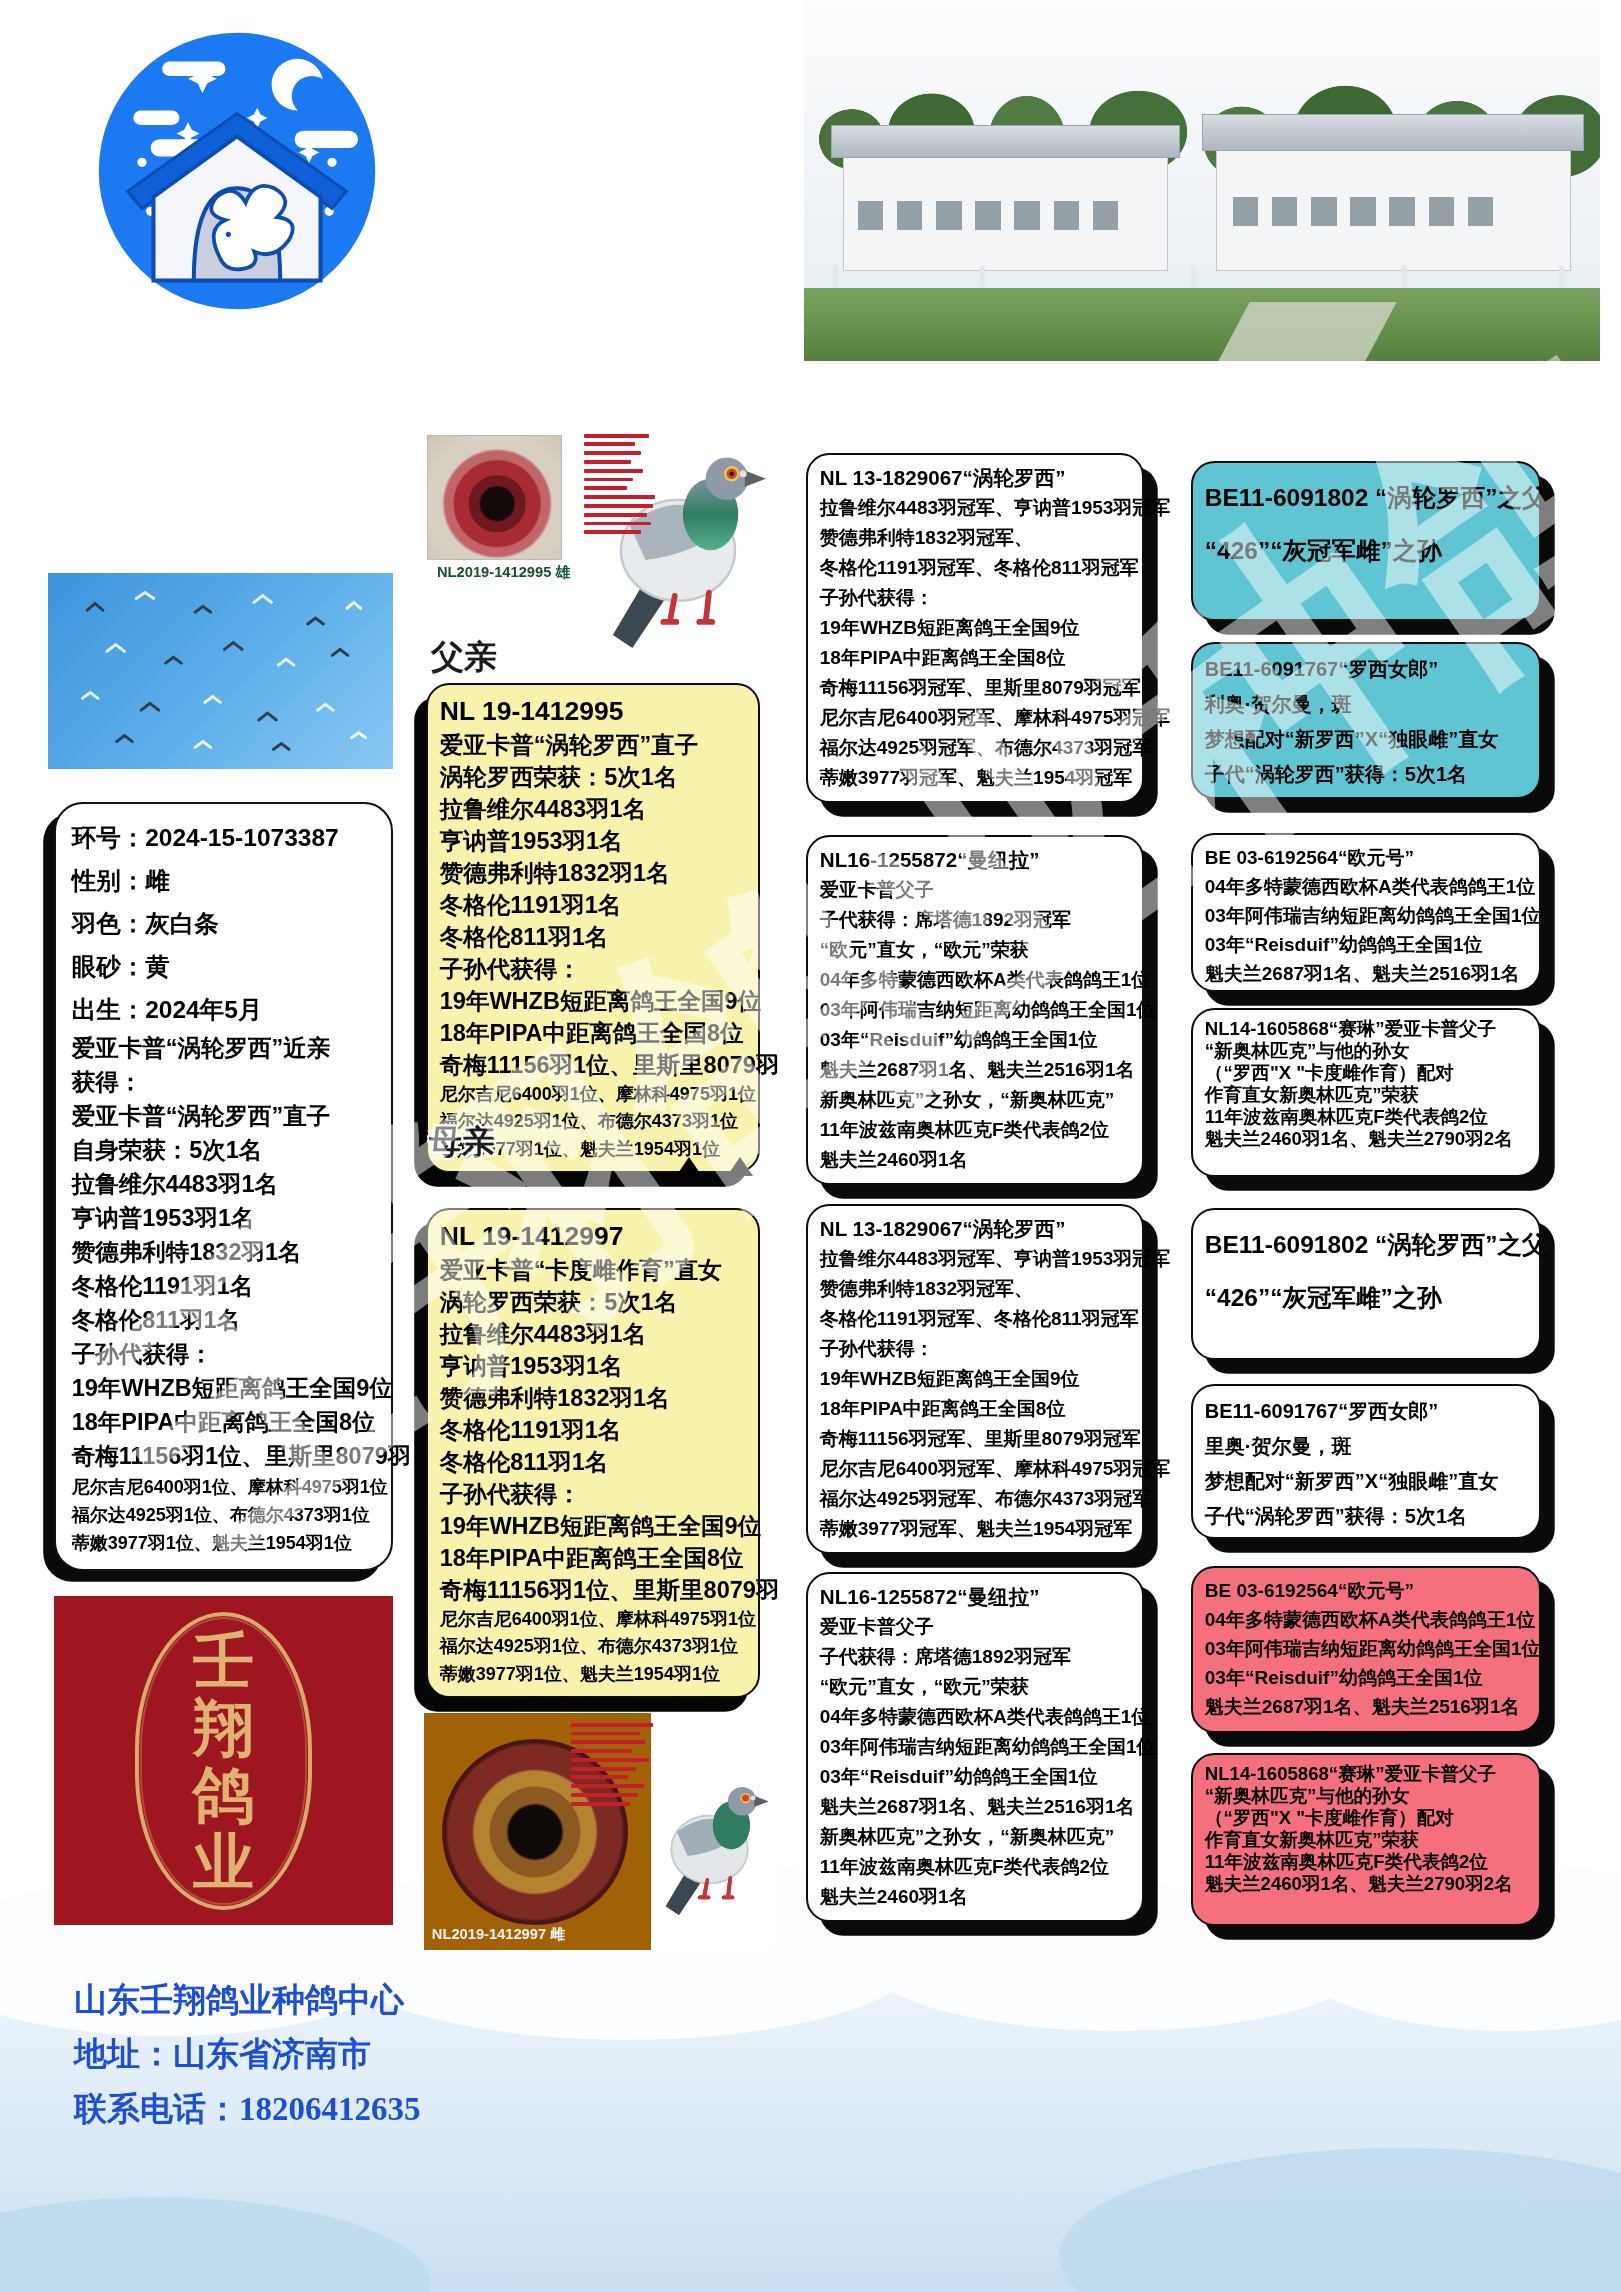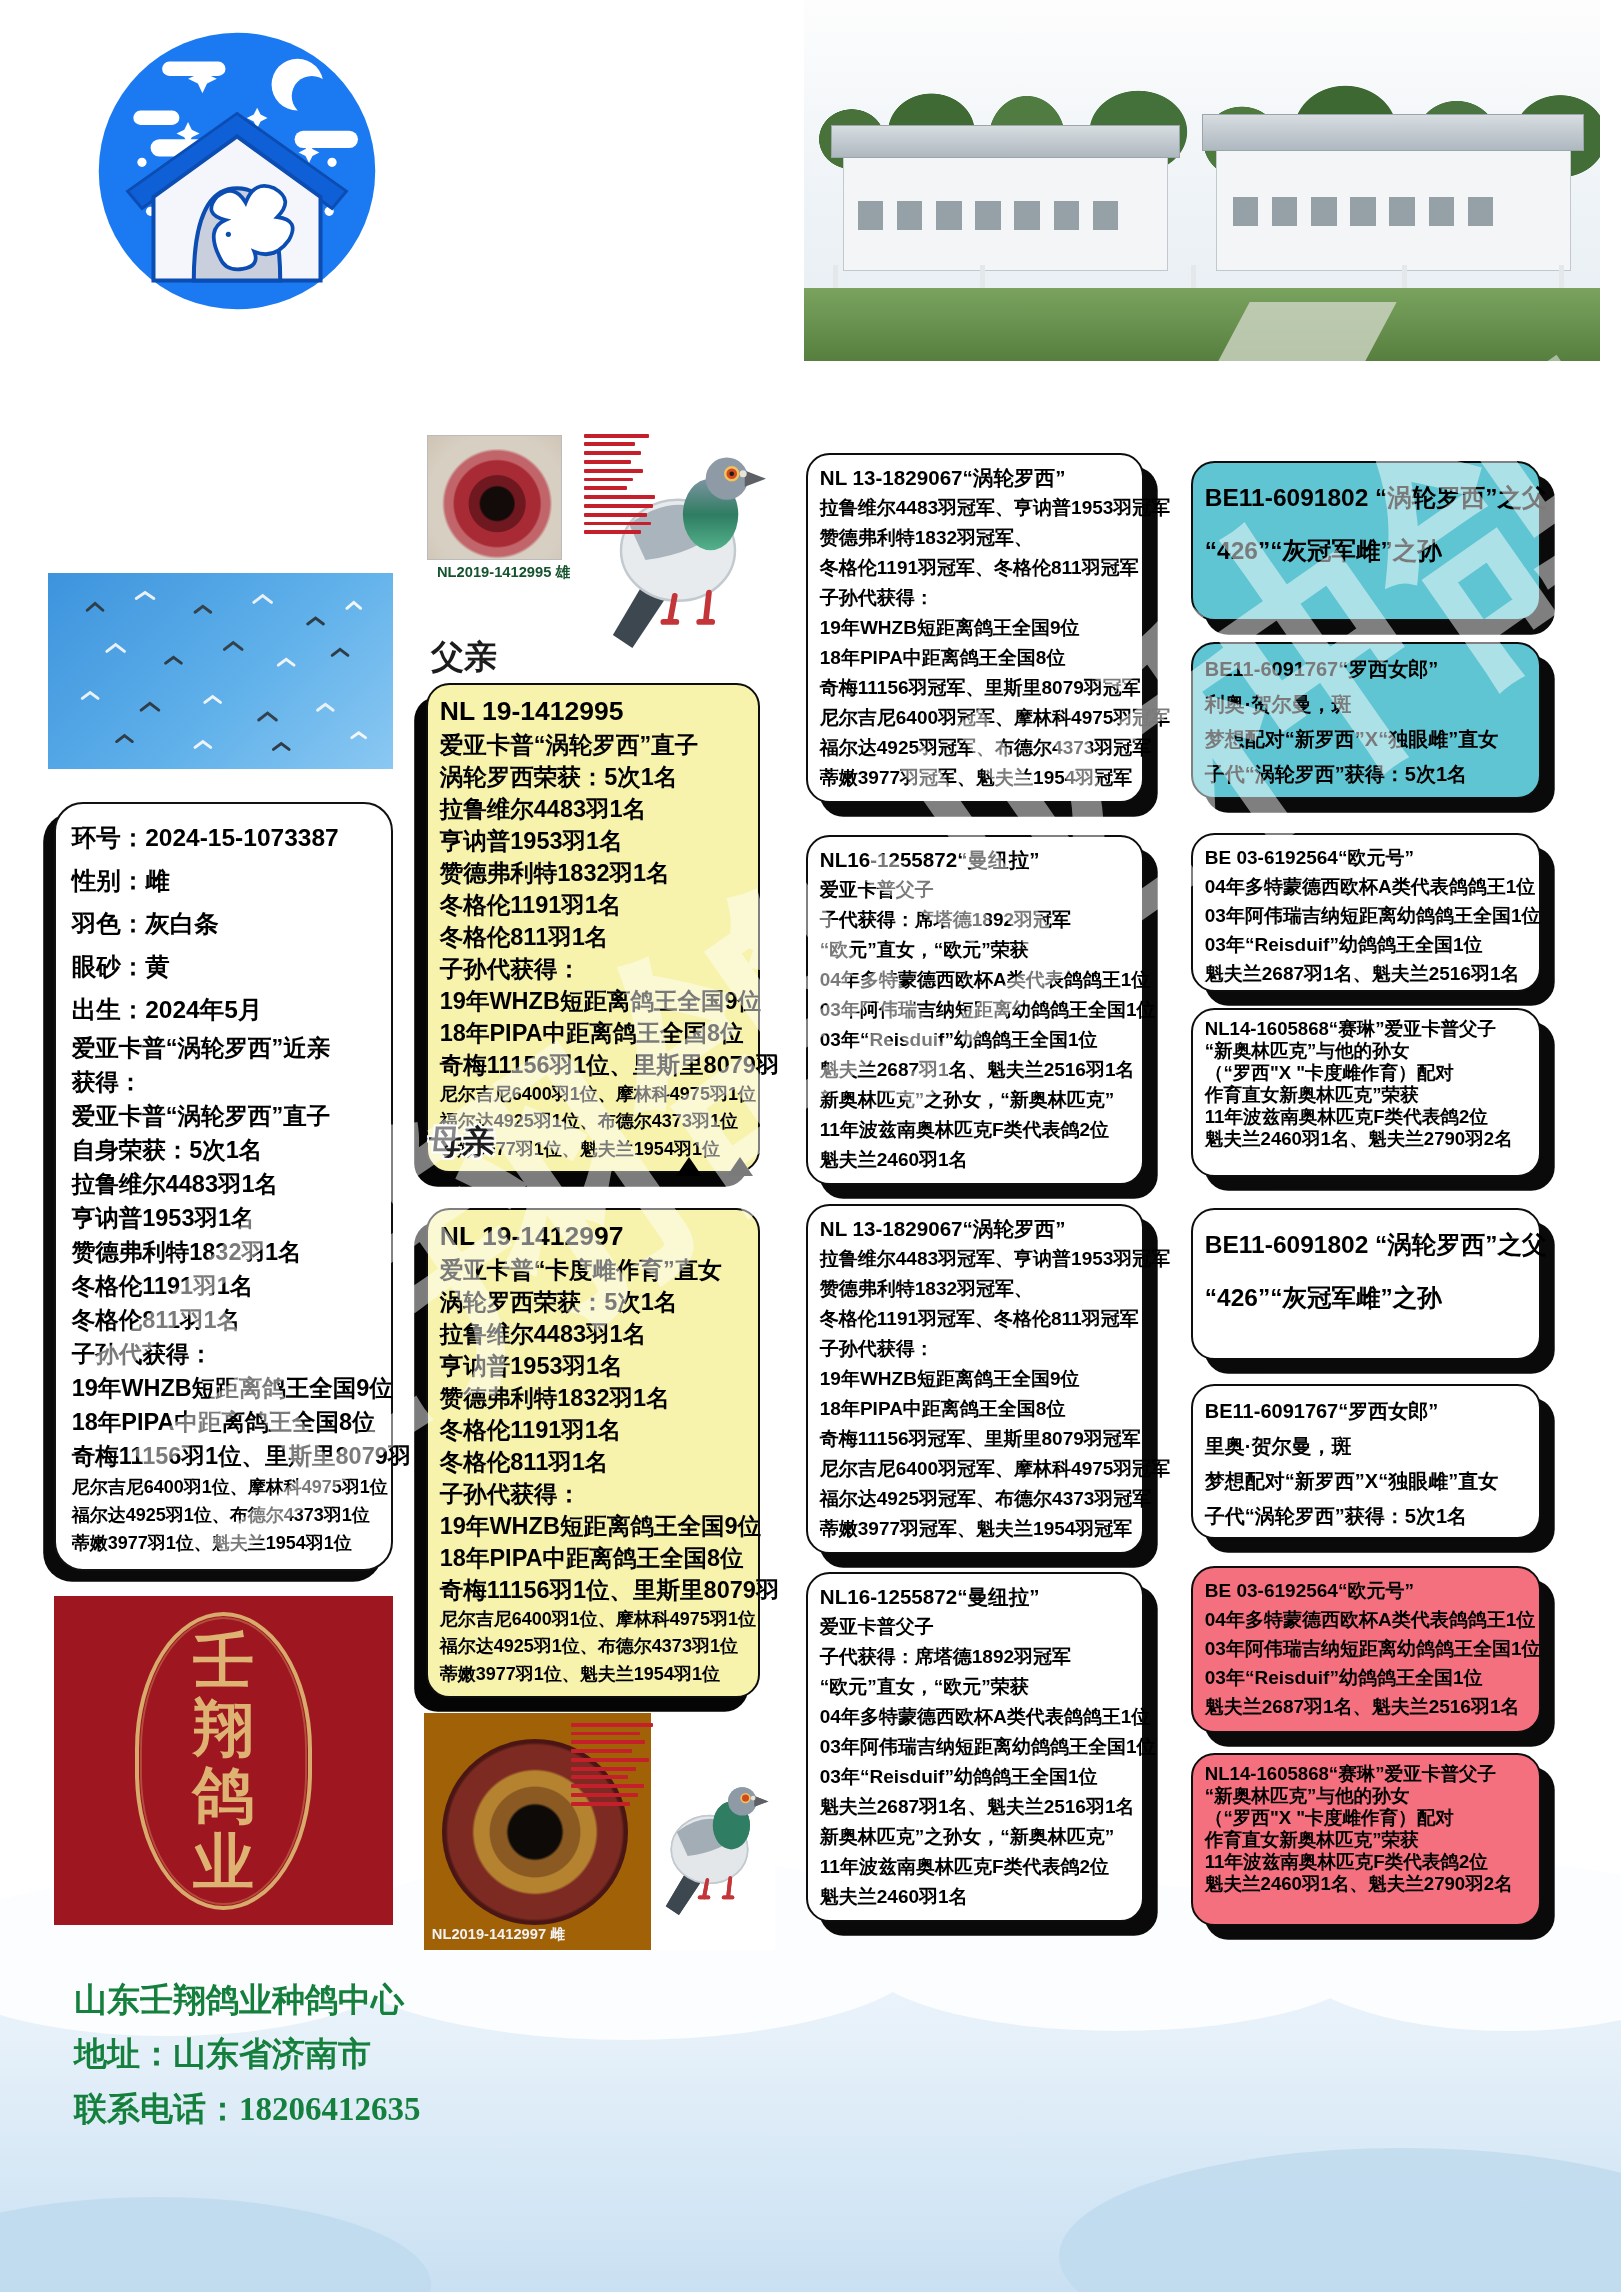--- a/index.html
+++ b/index.html
@@ -100,21 +100,21 @@
   
   .stamp{position:absolute;left:54px;top:1596px;width:339px;height:329px;background:#9e1620;z-index:3;
       display:flex;align-items:center;justify-content:center;}
   .stamp .oval{width:169px;height:290px;border:4.9px solid rgba(219,178,112,.95);border-radius:50%/46%;
       display:flex;flex-direction:column;align-items:center;justify-content:center;
       box-shadow:inset 0 0 0 1px rgba(158,22,32,1), inset 0 0 0 2.9px rgba(219,178,112,.35);}
   .stamp .ch{font-size:61px;line-height:67px;font-weight:bold;color:#ddb272;
       font-family:"DejaVu Serif","Liberation Serif",serif;}
 
   
-  .contact{position:absolute;left:74px;top:1972px;z-index:5;color:#15803d;font-weight:bold;}
+  .contact{position:absolute;left:74px;top:1972px;z-index:5;color:#1d4ed8;font-weight:bold;}
   .contact .line{font-size:33px;line-height:55px;white-space:nowrap;
       font-family:"Liberation Serif","DejaVu Serif",serif;font-weight:bold;}
   .contact .line:first-child{font-family:"Liberation Sans","DejaVu Sans",sans-serif;}
 
   
   .watermark{position:absolute;left:147px;top:1274px;z-index:6;pointer-events:none;
       transform:rotate(-35deg);transform-origin:0 50%;white-space:nowrap;
       font-size:294px;font-weight:bold;letter-spacing:11.8px;color:rgba(255,255,255,0.48);
       font-family:"DejaVu Serif","Liberation Serif",serif;}
 </style>

